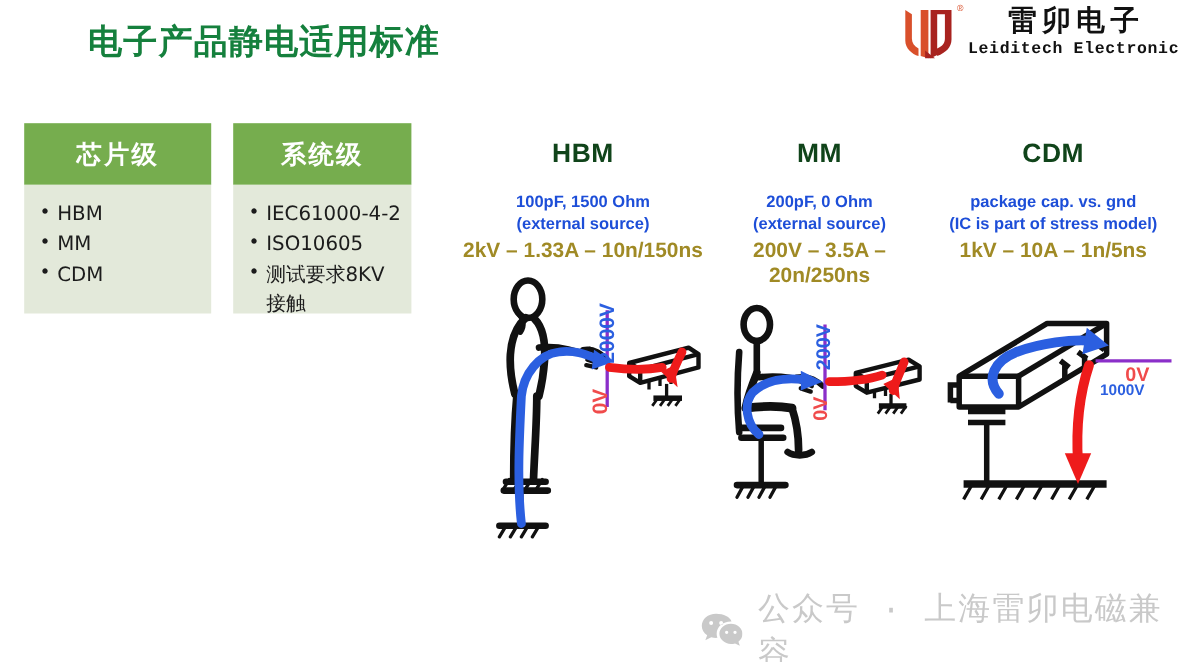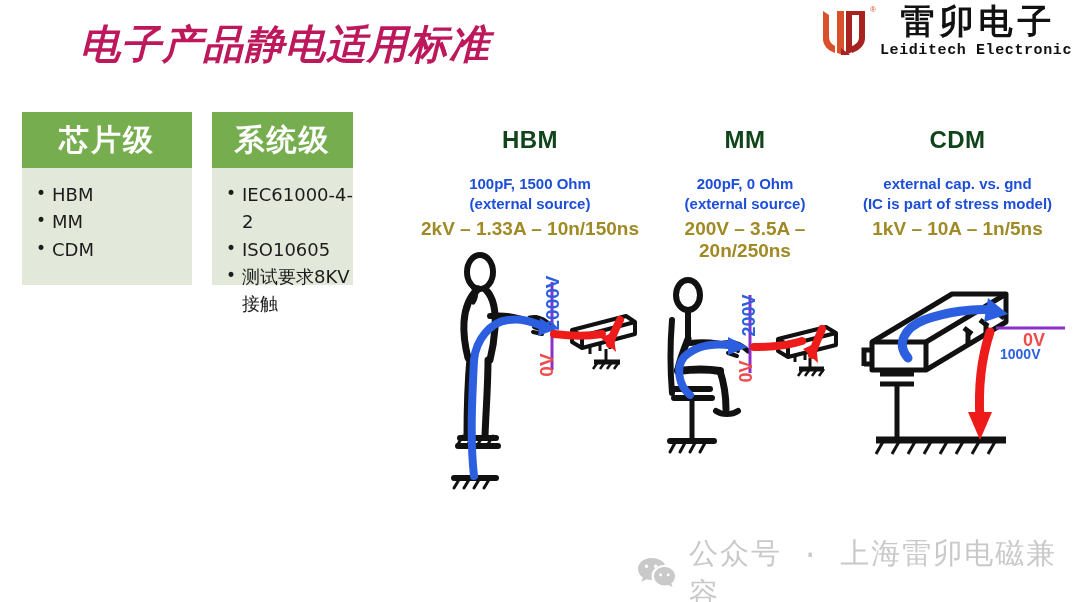--- a/index.html
+++ b/index.html
@@ -7,47 +7,46 @@
     width:1080px;height:602px;
     background:#ffffff;
     font-family:"Liberation Sans","DejaVu Sans",sans-serif;
     position:relative;overflow:hidden;
   }
   .page{position:absolute;inset:0;}
 
   
   .title{
     position:absolute;left:80px;top:17px;
-    font-size:40px;font-weight:bold;color:#be185d;
+    font-size:31px;font-weight:bold;color:#15803d;
     letter-spacing:1px;white-space:nowrap;
     font-family:"DejaVu Sans","Liberation Sans",sans-serif;
-    font-style:italic;
   }
   .logo{
     position:absolute;right:8px;top:4px;
     display:flex;align-items:center;gap:9px;
   }
   .logo-mark{position:relative;width:52px;height:50px;flex:0 0 auto;}
   .logo-text{display:flex;flex-direction:column;align-items:center;line-height:1;}
   .logo-cn{
-    font-size:34px;font-weight:bold;color:#111;letter-spacing:5px;
+    font-size:26px;font-weight:bold;color:#111;letter-spacing:5px;
     font-family:"DejaVu Serif","Liberation Serif",serif;
     padding-left:5px;
   }
   .logo-en{
     font-size:15px;font-weight:bold;color:#111;letter-spacing:.6px;margin-top:5px;
     font-family:Liberation Mono, monospace;
   }
 
   
   .card{position:absolute;}
   .card-head{
     background:#76ad4e;color:#ffffff;
     display:flex;align-items:center;justify-content:center;
-    font-size:30px;font-weight:bold;letter-spacing:2px;
+    font-size:23px;font-weight:bold;letter-spacing:2px;
     font-family:Liberation Serif, serif;
   }
   .card-body{
     background:#e3e9da;
     padding:13px 0 10px 14px;
     box-sizing:border-box;
   }
   .card-body ul{list-style:none;margin:0;padding:0;}
   .card-body li{
     font-size:18px;color:#1c1c1c;line-height:1.52;
@@ -123,21 +122,21 @@
             <span>MM</span>
           </li>
         <li>
             <span class="bullet">•</span>
             <span>CDM</span>
           </li>
       </ul>
     </div>
   </div>
 
-  <div class="card" style="left:212px;top:112px;width:141px;">
+  <div class="card" style="left:212px;top:112px;width:162px;">
     <div class="card-head" style="height:56px;">系统级</div>
     <div class="card-body" style="height:117px;">
       <ul>
         <li>
             <span class="bullet">•</span>
             <span>IEC61000-4-2</span>
           </li>
         <li>
             <span class="bullet">•</span>
             <span>ISO10605</span>
@@ -157,21 +156,21 @@
 
   <div class="col" style="left:640px;top:126px;width:210px;">
     <div class="col-title">MM</div>
     <div class="col-l1">200pF, 0 Ohm</div>
     <div class="col-l2">(external source)</div>
     <div class="col-l3">200V – 3.5A – 20n/250ns</div>
   </div>
 
   <div class="col" style="left:850px;top:126px;width:215px;">
     <div class="col-title">CDM</div>
-    <div class="col-l1">external cap. vs. gnd</div>
+    <div class="col-l1">package cap. vs. gnd</div>
     <div class="col-l2">(IC is part of stress model)</div>
     <div class="col-l3">1kV – 10A – 1n/5ns</div>
   </div>
 
   <div class="fig" style="left:430px;top:250px;width:210px;height:250px;">
     <svg width="210" height="250" viewBox="0 0 210 250">
       <g stroke="#111111" fill="none" stroke-linecap="round" stroke-linejoin="round">
 
         <ellipse cx="50" cy="22" rx="13" ry="17" stroke-width="6"></ellipse>
 

